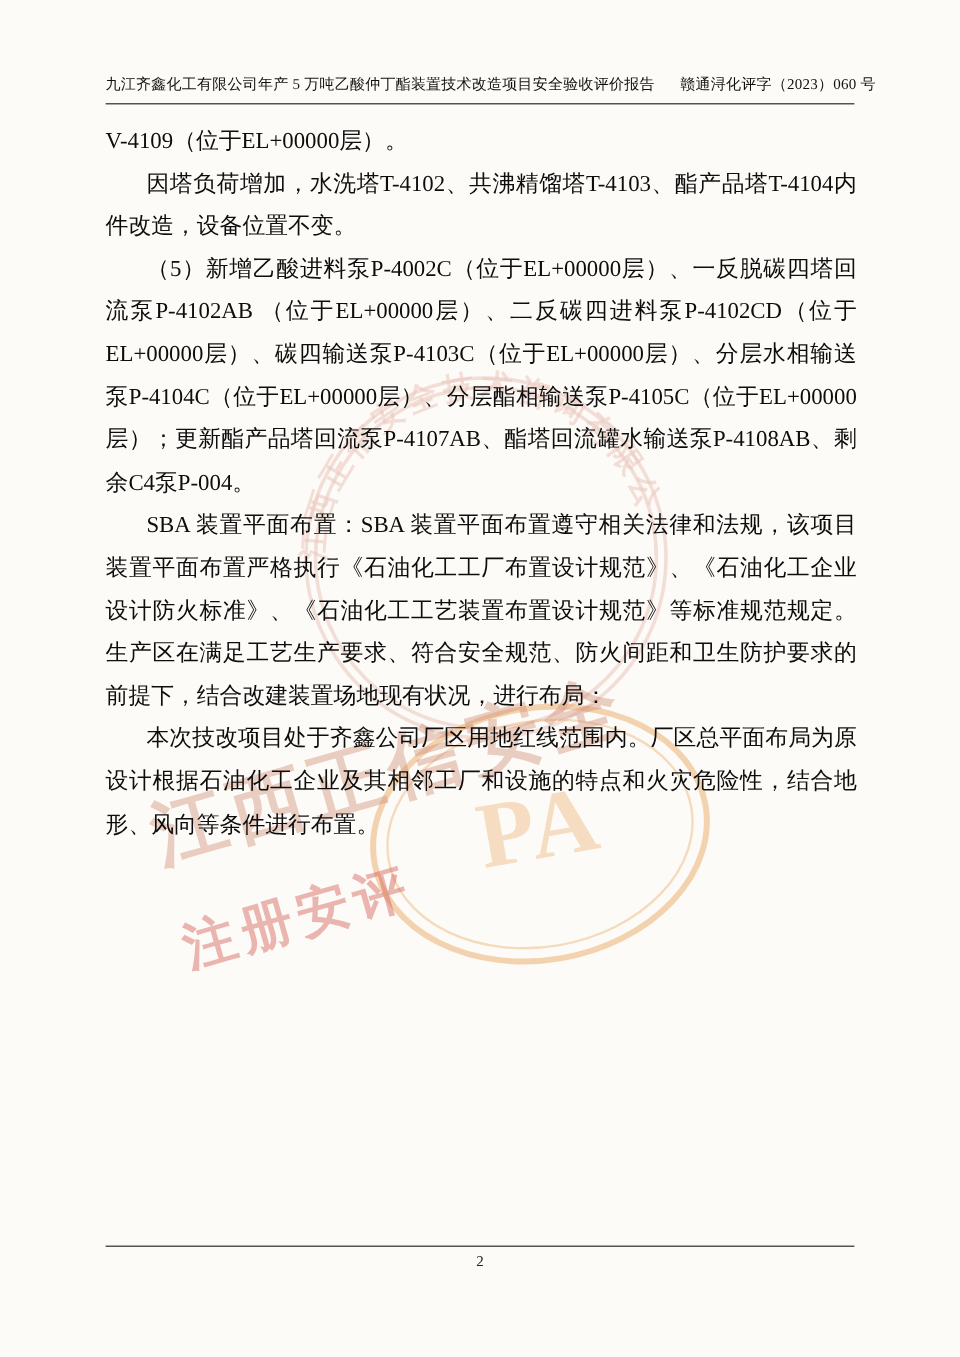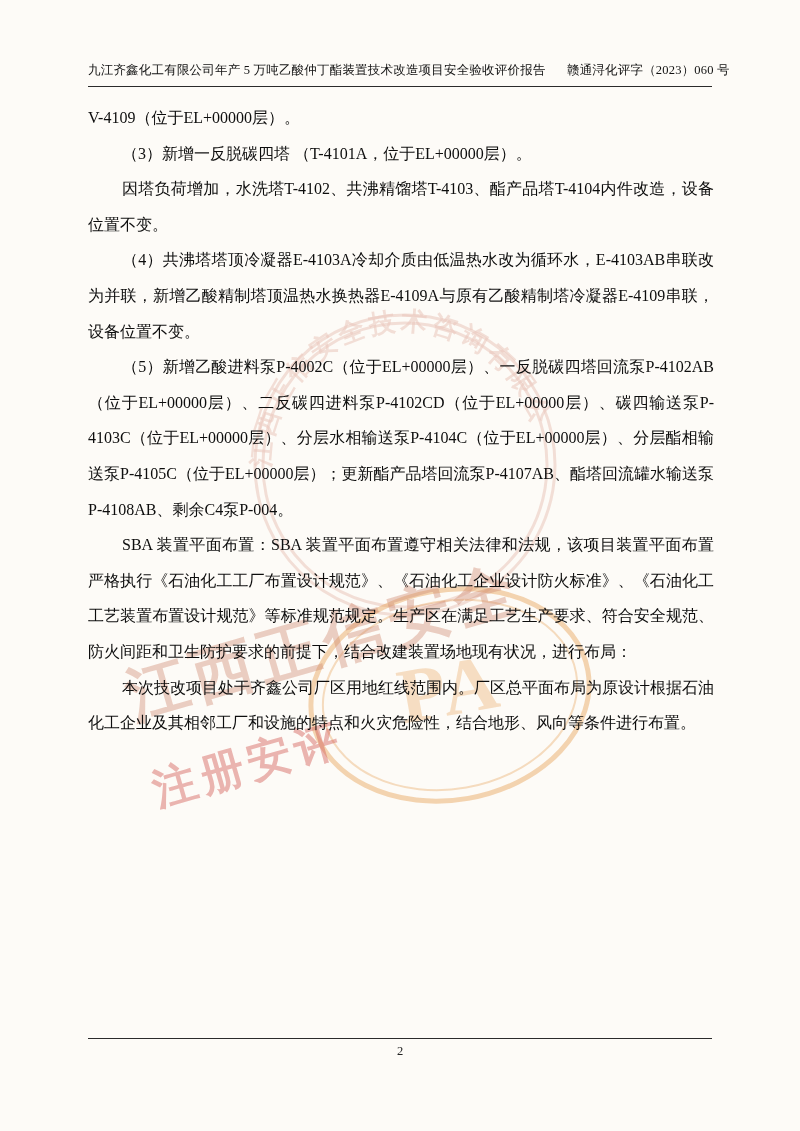--- a/index.html
+++ b/index.html
@@ -43,21 +43,21 @@
     right: 88px;
     top: 86px;
     border-bottom: 1px solid #2b2b2b;
   }
   
   .content {
     position: absolute;
     left: 88px;
     right: 86px;
     top: 100px;
-    font-size: 16px;
+    font-size: 19px;
     line-height: 35.6px;
     color: #0d0d0d;
     text-align: justify;
     text-justify: inter-ideograph;
   }
   .content p {
     margin: 0;
     text-indent: 0;
   }
   .content p.ind {
@@ -158,23 +158,21 @@
       <text x="150" y="170" text-anchor="middle" font-size="78" font-family="Liberation Serif, serif" fill="#e59a4a" opacity="0.55" font-weight="bold" letter-spacing="2">PA</text>
       <path d="M 40 150 A 110 110 0 0 1 260 150" fill="none" stroke="#e59a4a" stroke-width="1" opacity="0"></path>
     </g>
   </svg>
 
   <div class="wm-text wm-main">江西正信安全</div>
   <div class="wm-text wm-red-sub">注册安评</div>
 
   <div class="content">
     <p class="ind" style="text-indent:0">V-4109（位于EL+00000层）。</p>
-    <p class="ind">（3）新增一反脱碳四塔 （T-4101A，位于EL+00000层）。</p>
     <p class="ind">因塔负荷增加，水洗塔T-4102、共沸精馏塔T-4103、酯产品塔T-4104内件改造，设备位置不变。</p>
-    <p class="ind">（4）共沸塔塔顶冷凝器E-4103A冷却介质由低温热水改为循环水，E-4103AB串联改为并联，新增乙酸精制塔顶温热水换热器E-4109A与原有乙酸精制塔冷凝器E-4109串联，设备位置不变。</p>
     <p class="ind">（5）新增乙酸进料泵P-4002C（位于EL+00000层）、一反脱碳四塔回流泵P-4102AB （位于EL+00000层）、二反碳四进料泵P-4102CD（位于EL+00000层）、碳四输送泵P-4103C（位于EL+00000层）、分层水相输送泵P-4104C（位于EL+00000层）、分层酯相输送泵P-4105C（位于EL+00000层）；更新酯产品塔回流泵P-4107AB、酯塔回流罐水输送泵P-4108AB、剩余C4泵P-004。</p>
     <p class="ind">SBA 装置平面布置：SBA 装置平面布置遵守相关法律和法规，该项目装置平面布置严格执行《石油化工工厂布置设计规范》、《石油化工企业设计防火标准》、《石油化工工艺装置布置设计规范》等标准规范规定。生产区在满足工艺生产要求、符合安全规范、防火间距和卫生防护要求的前提下，结合改建装置场地现有状况，进行布局：</p>
     <p class="ind">本次技改项目处于齐鑫公司厂区用地红线范围内。厂区总平面布局为原设计根据石油化工企业及其相邻工厂和设施的特点和火灾危险性，结合地形、风向等条件进行布置。</p>
   </div>
 
   <div class="footer-rule"></div>
   <div class="page-number">2</div>
 </div>
 
 </body></html>

